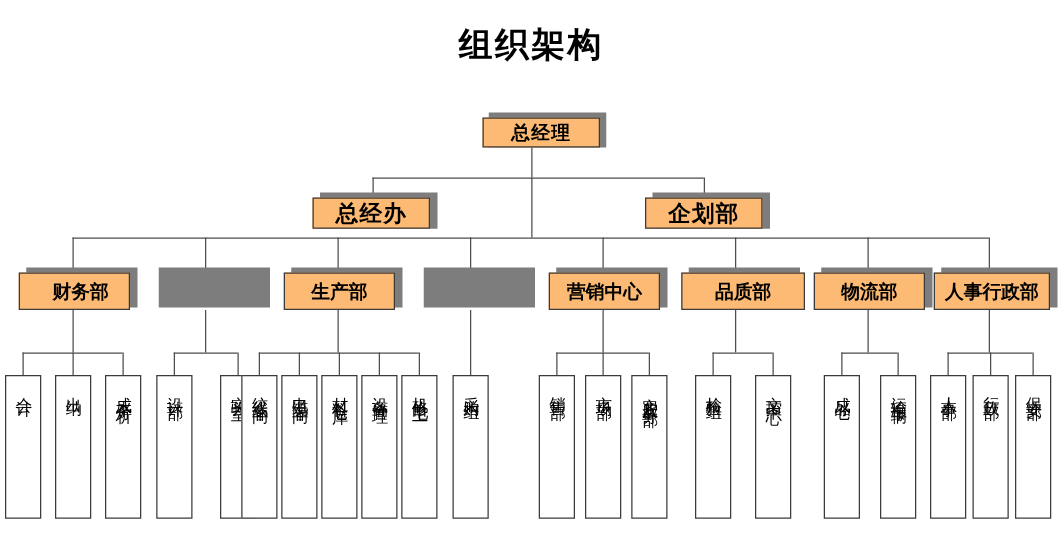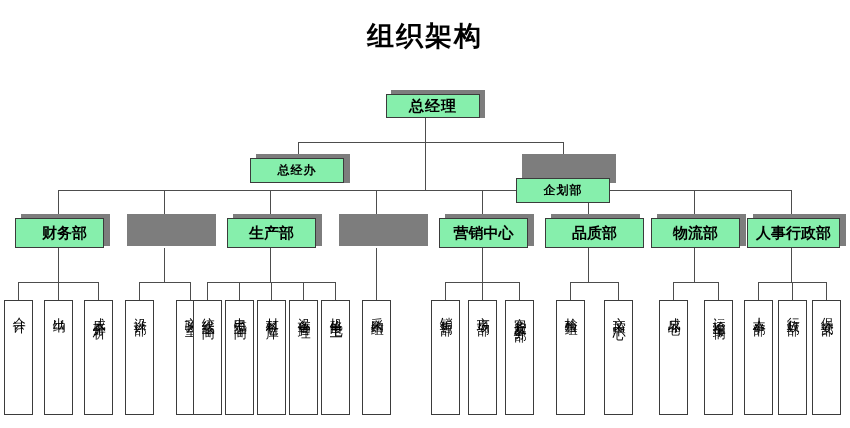--- a/index.html
+++ b/index.html
@@ -37,37 +37,37 @@
     position: absolute;
     background: #4d4d4d;
   }
   .line.v { width: 1px; }
   .line.h { height: 1px; }
 
   
   .node {
     position: absolute;
     box-sizing: border-box;
-    background: #86efac;
+    background: #fdba74;
     border: 1px solid #3b3b3b;
     color: #000000;
     display: flex;
     align-items: center;
     justify-content: center;
     font-weight: bold;
     z-index: 3;
   }
   .node-shadow {
     position: absolute;
     background: #7d7d7d;
     z-index: 2;
   }
 
   .lvl1 { font-size: 15px; letter-spacing: 1px; }
-  .lvl2 { font-size: 12px; letter-spacing: 1px; }
+  .lvl2 { font-size: 18px; letter-spacing: 1px; }
   .lvl3 { font-size: 15px; letter-spacing: 0px; }
 
   
   .leaf {
     position: absolute;
     box-sizing: border-box;
     background: #ffffff;
     border: 1px solid #3b3b3b;
     color: #000000;
     z-index: 3;
@@ -158,21 +158,21 @@
   <div class="node lvl1" style="left:386px; top:94px; width:94px; height:24px;">
     <span>总经理</span>
   </div>
 
   <div class="node-shadow" style="left:256px; top:154px; width:94px; height:29px;"></div>
   <div class="node lvl2" style="left:250px; top:158px; width:94px; height:25px;">
     <span>总经办</span>
   </div>
 
   <div class="node-shadow" style="left:522px; top:154px; width:94px; height:29px;"></div>
-  <div class="node lvl2" style="left:516px; top:158px; width:94px; height:25px;margin-top:20px;">
+  <div class="node lvl2" style="left:516px; top:158px; width:94px; height:25px;">
     <span>企划部</span>
   </div>
 
   <div class="node-shadow" style="left:21px; top:214px; width:89px; height:32px;"></div>
   <div class="node lvl3" style="left:15px; top:218px; width:89px; height:30px;padding-left:10px;">
     <span>财务部</span>
   </div>
 
   <div class="node-shadow" style="left:127px; top:214px; width:89px; height:32px;"></div>
 

